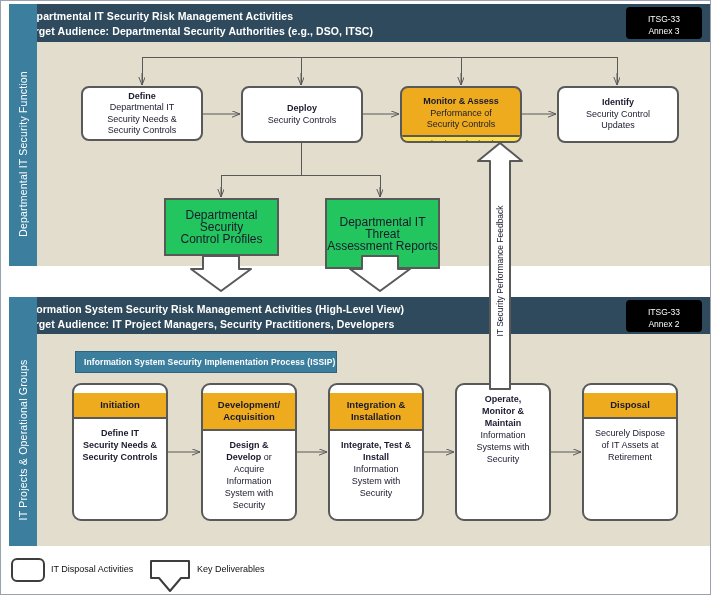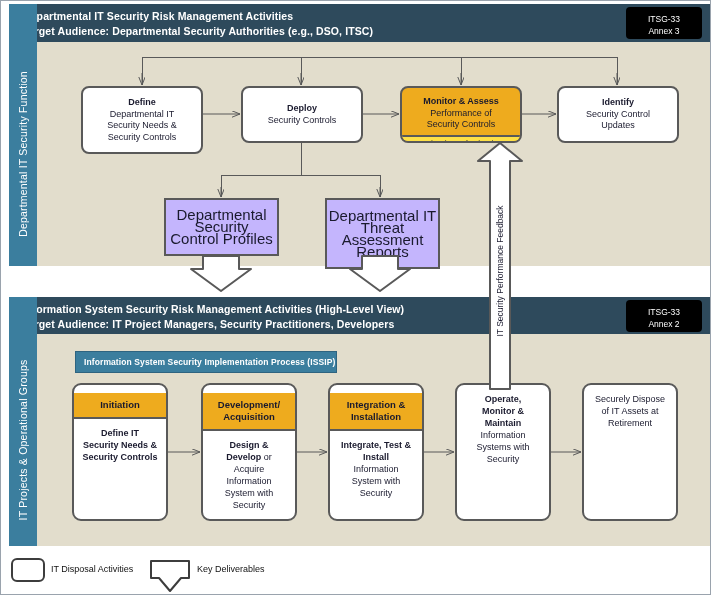--- a/index.html
+++ b/index.html
@@ -18,22 +18,22 @@
   .annex{position:absolute;background:#000;border-radius:4px;color:#fff;
          text-align:center;font-size:8.5px;line-height:12px;padding-top:6px;
          box-sizing:border-box;}
 
   
   .rbox{position:absolute;box-sizing:border-box;background:#fff;
         border:2px solid #595959;border-radius:8px;
         display:flex;flex-direction:column;align-items:center;justify-content:center;
         text-align:center;font-size:9px;line-height:11.5px;}
   .rbox .ttl{font-weight:bold;}
-  .sbox{position:absolute;box-sizing:border-box;background:#c4b5fd;
-        border:2px solid #595959;text-align:center;font-size:15px;line-height:12px;
+  .sbox{position:absolute;box-sizing:border-box;background:#22c55e;
+        border:2px solid #595959;text-align:center;font-size:12px;line-height:12px;
         display:flex;align-items:center;justify-content:center;}
 
   
   .stage{position:absolute;box-sizing:border-box;border:2px solid #595959;border-radius:9px;
          background:#fff;overflow:hidden;}
   .stage .cap{background:#eeab1e;border-bottom:2px solid #595959;
         text-align:center;font-weight:bold;font-size:9.5px;line-height:12px;
         padding:6px 2px;color:#1a1a2e;margin-top:8px;}
   .stage .bdy{text-align:center;font-size:9px;line-height:12px;padding:8px 4px;color:#1a1a2e;}
   .stage .bdy b{font-weight:bold;}
@@ -75,21 +75,21 @@
     <div>ITSG-33</div>
     <div>Annex 3</div>
   </div>
 
   <div class="ln hln" style="left:141px;top:56px;width:476px;"></div>
   <div class="ln vln" style="left:141px;top:56px;height:28px;"></div>
   <div class="ln vln" style="left:300px;top:56px;height:28px;"></div>
   <div class="ln vln" style="left:460px;top:56px;height:28px;"></div>
   <div class="ln vln" style="left:616px;top:56px;height:28px;"></div>
 
-  <div class="rbox" style="left:80px;top:85px;width:122px;height:68px;">
+  <div class="rbox" style="left:80px;top:85px;width:122px;height:55px;">
     <div class="ttl">Define</div>
     <div class="ml">Departmental IT<br>Security Needs &amp;<br>Security Controls</div>
   </div>
 
   <div class="rbox" style="left:240px;top:85px;width:122px;height:57px;">
     <div class="ttl">Deploy</div>
     <div class="ml">Security Controls</div>
   </div>
 
   <div class="monitor" style="left:399px;top:85px;width:122px;height:57px;">
@@ -144,20 +144,21 @@
     <div class="bdy"><b class="ml">Design &amp;<br>Develop</b><span class="ml"> or<br>Acquire<br>Information<br>System with<br>Security</span></div>
   </div>
   <div class="stage" style="left:327px;top:382px;width:96px;height:138px;">
     <div class="cap ml">Integration &amp;<br>Installation</div>
     <div class="bdy"><b class="ml">Integrate, Test &amp;<br>Install</b><span class="ml"><br>Information<br>System with<br>Security</span></div>
   </div>
   <div class="stage" style="left:454px;top:382px;width:96px;height:138px;">
     <div class="bdy"><b class="ml">Operate,<br>Monitor &amp;<br>Maintain</b><span class="ml"><br>Information<br>Systems with<br>Security</span></div>
   </div>
   <div class="stage" style="left:581px;top:382px;width:96px;height:138px;">
+    <div class="cap ml">Disposal</div>
     <div class="bdy"><b class="ml"></b><span class="ml">Securely Dispose<br>of IT Assets at<br>Retirement</span></div>
   </div>
 
   <svg class="arrows" viewBox="0 0 709 593">
     <defs>
       <marker id="ah" markerWidth="9" markerHeight="9" refX="8" refY="3.2" orient="auto">
         <path d="M0,0 L8,3.2 L0,6.4" fill="none" stroke="#595959" stroke-width="1"></path>
       </marker>
       <marker id="ahs" markerWidth="8" markerHeight="8" refX="7" refY="3" orient="auto">
         <path d="M0,0 L7,3 L0,6" fill="none" stroke="#595959" stroke-width="1"></path>

